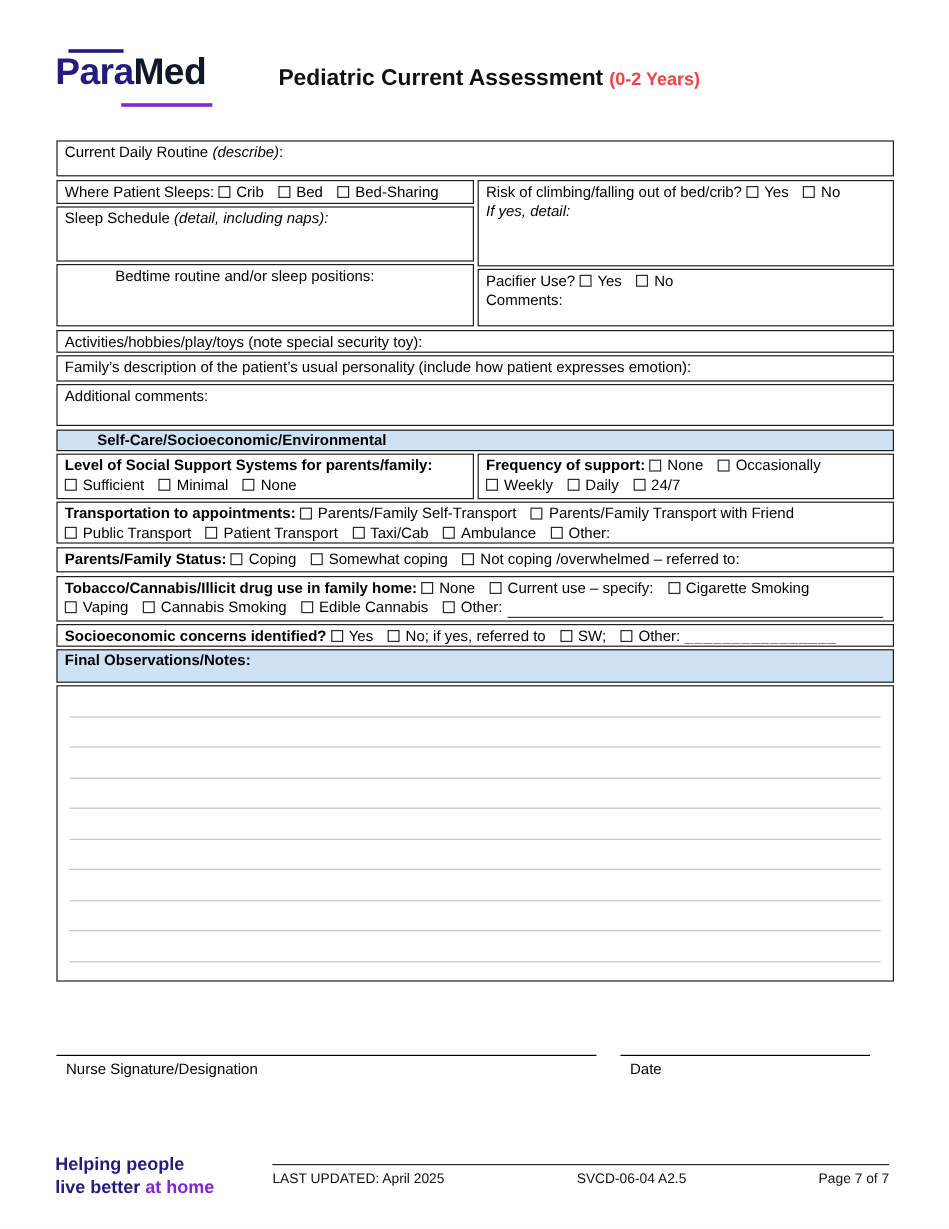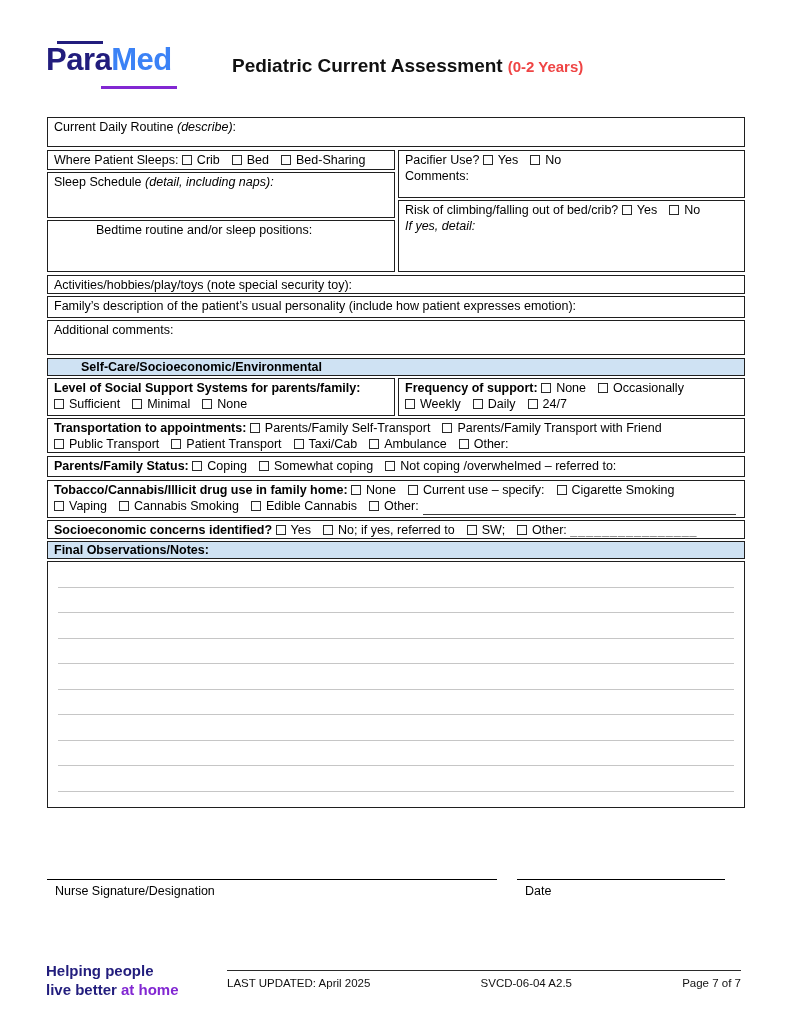--- a/index.html
+++ b/index.html
@@ -2,21 +2,21 @@
 <html><head>
 <meta charset="utf-8">
 <style>
   * { margin:0; padding:0; box-sizing:border-box; }
   body { background:#e8e8e8; font-family:"Liberation Sans", sans-serif; }
   .page { position:relative; width:791px; height:1024px; background:#ffffff; margin:0 auto; overflow:hidden; color:#000; }
 
   
   .logo { position:absolute; left:46px; top:44px; font-size:31px; font-weight:bold; letter-spacing:-0.5px; line-height:1; }
   .logo .para { color:#221d7d; }
-  .logo .med  { color:#3b82f6; }
+  .logo .med  { color:#0f172a; }
   .logo-topline { position:absolute; left:57px; top:41px; width:46px; height:3px; background:#221d7d; }
   .logo-botline { position:absolute; left:101px; top:86px; width:76px; height:3px; background:#8227d2; }
 
   .title-row { position:absolute; left:232px; top:55px; white-space:nowrap; }
   .title-main { font-size:19px; font-weight:bold; color:#111; }
   .title-suffix { font-size:15px; font-weight:bold; color:#ef4444; margin-left:5px; }
 
   .patient-row { position:absolute; left:232px; top:94px; font-size:12.5px; white-space:nowrap; }
   .wline { display:inline-block; border-bottom:1.4px solid #000; height:13px; vertical-align:bottom; }
   .pn-line { width:222px; margin-left:3px; }
@@ -85,34 +85,34 @@
         </div>
         <div class="cell" style="height:46px;">
           <span>Sleep Schedule</span>
           <span class="ital">(detail, including naps):</span>
         </div>
         <div class="cell" style="height:52px;padding-left:48px;">
           <span>Bedtime routine and/or sleep positions:</span>
         </div>
       </div>
       <div class="colR">
+        <div class="cell" style="height:72px;">
+          <div>
+            <span>Risk of climbing/falling out of bed/crib?</span>
+            <span><span class="opt"><span class="cb"></span><span>Yes</span></span><span class="opt"><span class="cb"></span><span>No</span></span></span>
+          </div>
+          <div class="ital">If yes, detail:</div>
+        </div>
         <div class="cell" style="height:48px;">
           <div>
             <span>Pacifier Use?</span>
             <span><span class="opt"><span class="cb"></span><span>Yes</span></span><span class="opt"><span class="cb"></span><span>No</span></span></span>
           </div>
           <div>Comments:</div>
         </div>
-        <div class="cell" style="height:72px;">
-          <div>
-            <span>Risk of climbing/falling out of bed/crib?</span>
-            <span><span class="opt"><span class="cb"></span><span>Yes</span></span><span class="opt"><span class="cb"></span><span>No</span></span></span>
-          </div>
-          <div class="ital">If yes, detail:</div>
-        </div>
       </div>
     </div>
 
     <div class="cell mb2" style="height:19px;">
       <span>Activities/hobbies/play/toys (note special security toy):</span>
     </div>
 
     <div class="cell mb2" style="height:22px;">
       <span>Family’s description of the patient’s usual personality (include how patient expresses emotion):</span>
     </div>
@@ -160,21 +160,21 @@
         <span class="fill-line"></span>
       </div>
     </div>
 
     <div class="cell mb2" style="height:19px;">
       <b>Socioeconomic concerns identified?</b>
       <span><span class="opt"><span class="cb"></span><span>Yes</span></span><span class="opt"><span class="cb"></span><span>No; if yes, referred to</span></span><span class="opt"><span class="cb"></span><span>SW;</span></span><span class="opt"><span class="cb"></span><span>Other:</span></span></span>
       <span class="gray-blank">________________</span>
     </div>
 
-    <div class="cell bar mb2" style="height:18px; line-height:14px;">
+    <div class="cell bar mb2" style="height:28px; line-height:14px;">
       <span>Final Observations/Notes:</span>
     </div>
 
     <div class="cell notes-box">
         <div class="rule"></div>
         <div class="rule"></div>
         <div class="rule"></div>
         <div class="rule"></div>
         <div class="rule"></div>
         <div class="rule"></div>

